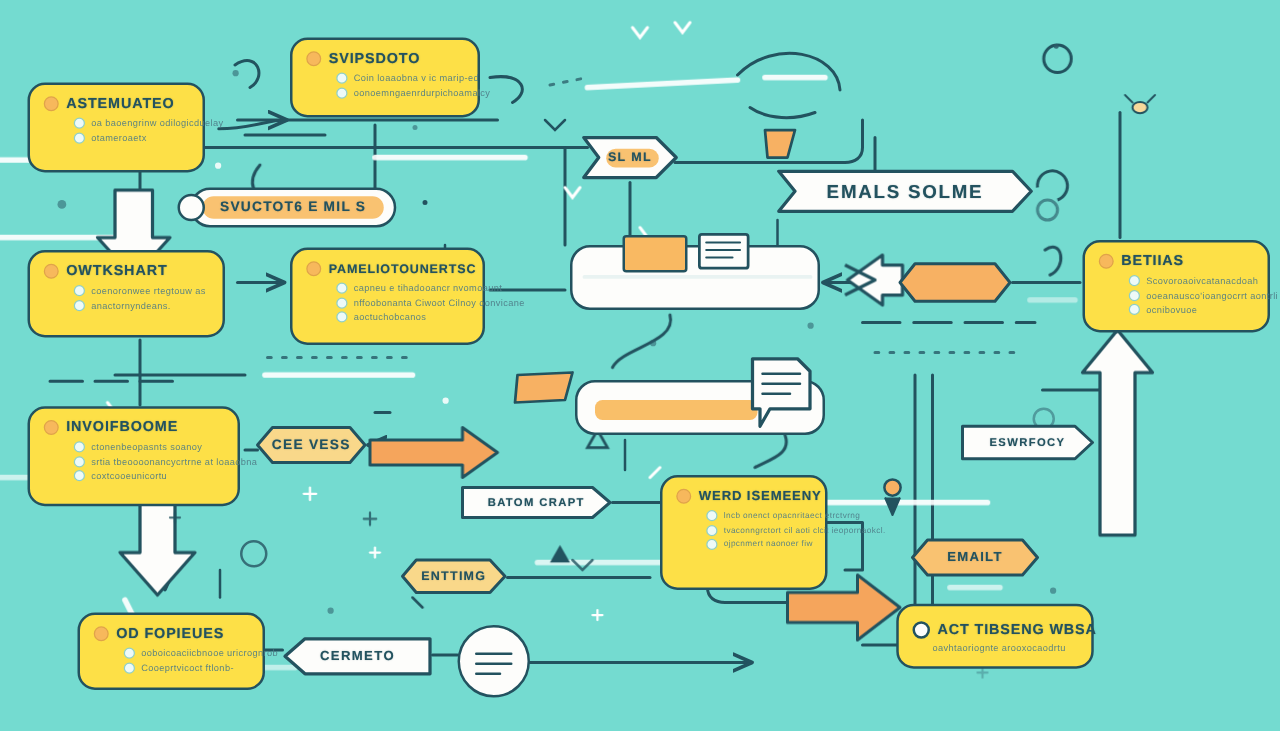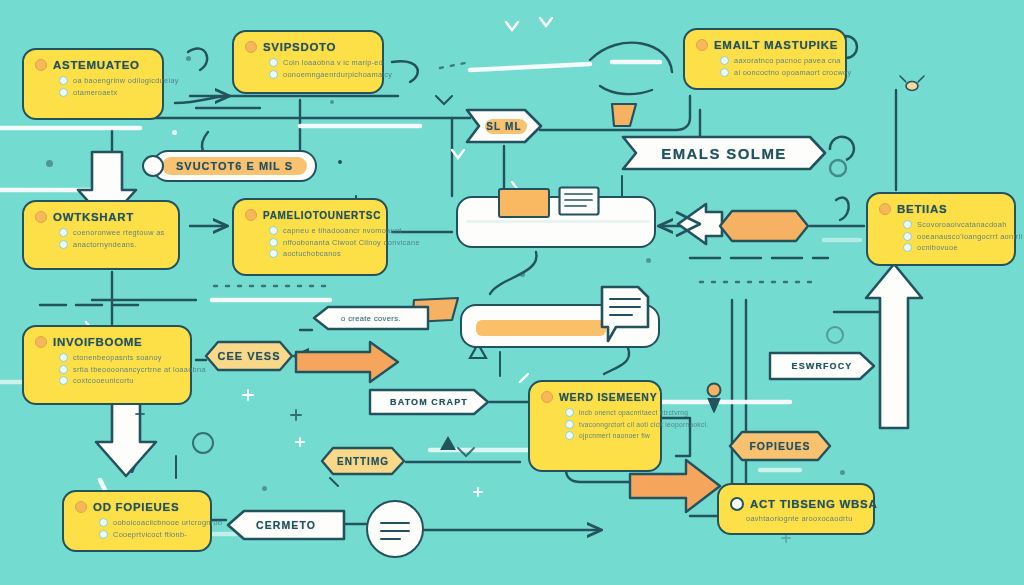--- a/index.html
+++ b/index.html
@@ -304,21 +304,21 @@
     <div class="speck light" style="left:172px;top:130px;width:5px;height:5px;"></div>
     <div class="speck light" style="left:354px;top:318px;width:5px;height:5px;"></div>
     <div class="speck" style="left:330px;top:100px;width:4px;height:4px;"></div>
     <div class="speck" style="left:890px;top:262px;width:5px;height:5px;"></div>
     <div class="speck" style="left:840px;top:470px;width:5px;height:5px;"></div>
     <div class="speck" style="left:262px;top:486px;width:5px;height:5px;"></div>
     <div class="ring" style="left:192px;top:432px;width:22px;height:22px;"></div>
     <div class="ring" style="left:826px;top:326px;width:18px;height:18px;opacity:.5"></div>
     <div class="ring" style="left:843px;top:35px;width:0;height:0;"></div>
 
-    <div class="card" style="left:22px;top:48px;width:142px;height:72px;">
+    <div class="card" style="left:22px;top:66px;width:142px;height:72px;">
       <div class="c-head">
         <span class="c-dot"></span>
         <span class="c-title">ASTEMUATEO</span>
       </div>
       <div class="c-row">
         <span class="c-bullet"></span>
         <span class="c-line">oa baoengrinw odilogicduelay</span>
       </div>
       <div class="c-row">
         <span class="c-bullet"></span>
@@ -334,34 +334,20 @@
       <div class="c-row">
         <span class="c-bullet"></span>
         <span class="c-line">Coin loaaobna v ic marip-ed</span>
       </div>
       <div class="c-row">
         <span class="c-bullet"></span>
         <span class="c-line">oonoemngaenrdurpichoamalcy</span>
       </div>
     </div>
 
-    <div class="card" style="left:683px;top:28px;width:164px;height:62px;">
-      <div class="c-head">
-        <span class="c-dot"></span>
-        <span class="c-title">EMAILT MASTUPIKE</span>
-      </div>
-      <div class="c-row">
-        <span class="c-bullet"></span>
-        <span class="c-line">aaxoratnco pacnoc pavea cna</span>
-      </div>
-      <div class="c-row">
-        <span class="c-bullet"></span>
-        <span class="c-line">ai ooncoctno opoamaort crocwoy</span>
-      </div>
-    </div>
 
     <div class="card" style="left:22px;top:200px;width:158px;height:70px;">
       <div class="c-head">
         <span class="c-dot"></span>
         <span class="c-title">OWTKSHART</span>
       </div>
       <div class="c-row">
         <span class="c-bullet"></span>
         <span class="c-line">coenoronwee rtegtouw as</span>
       </div>
@@ -486,28 +472,22 @@
       <span class="chev-txt" style="font-size:10px;">SL ML</span>
     </div>
 
     <div class="chev" style="left:620px;top:134px;width:208px;height:38px;font-size:15px;">
       <svg class="chev-bg" viewBox="0 0 208 38" preserveAspectRatio="none">
         <path d="M3,3 L190,3 L205,19 L190,35 L3,35 L16,19 Z" fill="#fdfdfb" stroke="#23525f" stroke-width="2.6" stroke-linejoin="round"></path>
       </svg>
       <span class="chev-txt" style="font-size:15px;letter-spacing:1.4px;">EMALS SOLME</span>
     </div>
 
-    <div class="chev" style="left:312px;top:305px;width:118px;height:26px;">
-      <svg class="chev-bg" viewBox="0 0 118 26" preserveAspectRatio="none">
-        <path d="M16,2 L116,2 L116,24 L16,24 L2,13 Z" fill="#fdfdfb" stroke="#23525f" stroke-width="2.4" stroke-linejoin="round"></path>
-      </svg>
-      <span class="chev-txt" style="font-size:7.5px;font-weight:normal;color:#4e7b86;letter-spacing:.4px;">o create covers.</span>
-    </div>
-
-    <div class="chev" style="left:768px;top:351px;width:108px;height:30px;justify-content:center;">
+
+    <div class="chev" style="left:768px;top:339px;width:108px;height:30px;justify-content:center;">
       <svg class="chev-bg" viewBox="0 0 108 30" preserveAspectRatio="none">
         <path d="M2,2 L92,2 L106,15 L92,28 L2,28 Z" fill="#fdfdfb" stroke="#23525f" stroke-width="2.4" stroke-linejoin="round"></path>
       </svg>
       <span class="chev-txt" style="font-size:9px;">ESWRFOCY</span>
     </div>
 
     <div class="chev" style="left:226px;top:509px;width:120px;height:32px;">
       <svg class="chev-bg" viewBox="0 0 120 32" preserveAspectRatio="none">
         <path d="M18,2 L118,2 L118,30 L18,30 L2,16 Z" fill="#fdfdfb" stroke="#23525f" stroke-width="2.6" stroke-linejoin="round"></path>
       </svg>
@@ -532,21 +512,21 @@
       <svg class="hex-bg" viewBox="0 0 86 30" preserveAspectRatio="none">
         <path d="M13,2 L72,2 L84,15 L72,28 L13,28 L2,15 Z" fill="#f9d88a" stroke="#23525f" stroke-width="2.4" stroke-linejoin="round"></path>
       </svg>
       <span class="hex-txt" style="font-size:10px;">ENTTIMG</span>
     </div>
 
     <div class="hex" style="left:728px;top:430px;width:104px;height:32px;">
       <svg class="hex-bg" viewBox="0 0 104 32" preserveAspectRatio="none">
         <path d="M14,2 L90,2 L102,16 L90,30 L14,30 L2,16 Z" fill="#f9c271" stroke="#23525f" stroke-width="2.4" stroke-linejoin="round"></path>
       </svg>
-      <span class="hex-txt" style="font-size:10.5px;">FOPIEUES</span>
+      <span class="hex-txt" style="font-size:10.5px;">EMAILT</span>
     </div>
 
     <div class="hex" style="left:718px;top:209px;width:92px;height:34px;">
       <svg class="hex-bg" viewBox="0 0 92 34" preserveAspectRatio="none">
         <path d="M14,2 L78,2 L90,17 L78,32 L14,32 L2,17 Z" fill="#f7b163" stroke="#23525f" stroke-width="2.4" stroke-linejoin="round"></path>
       </svg>
       <span class="hex-txt"></span>
     </div>
 
     <div class="barcard" style="left:456px;top:196px;width:200px;height:52px;">

